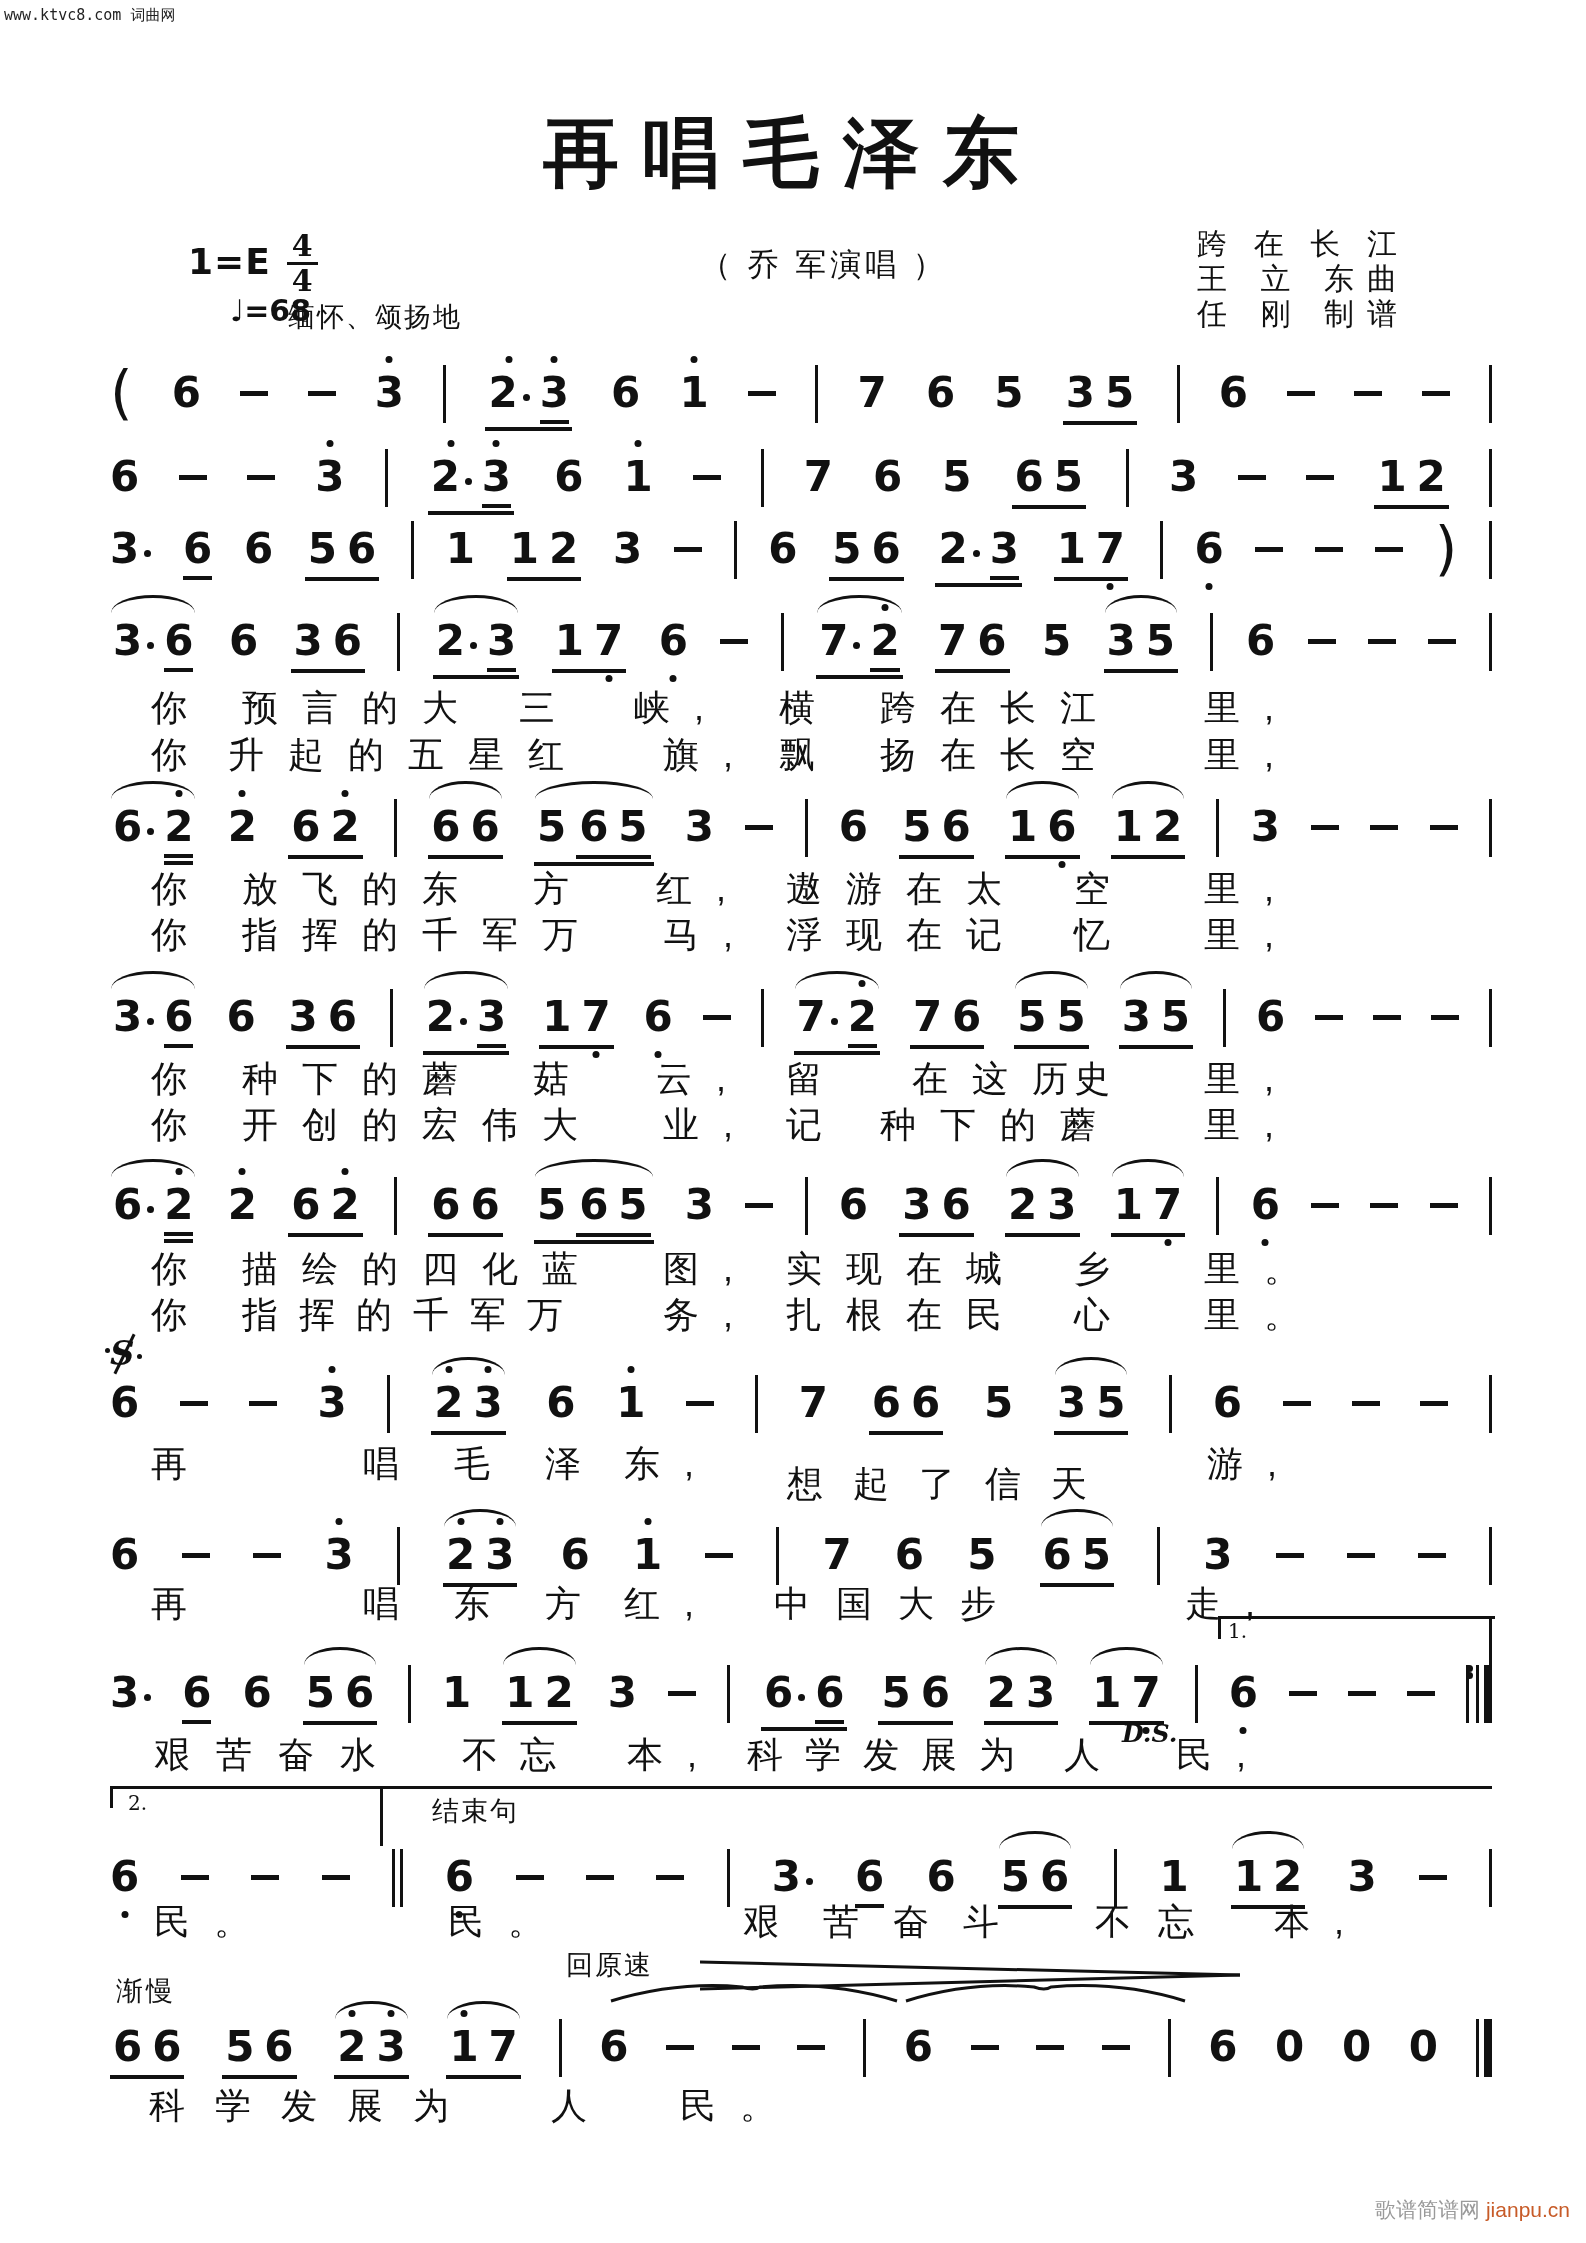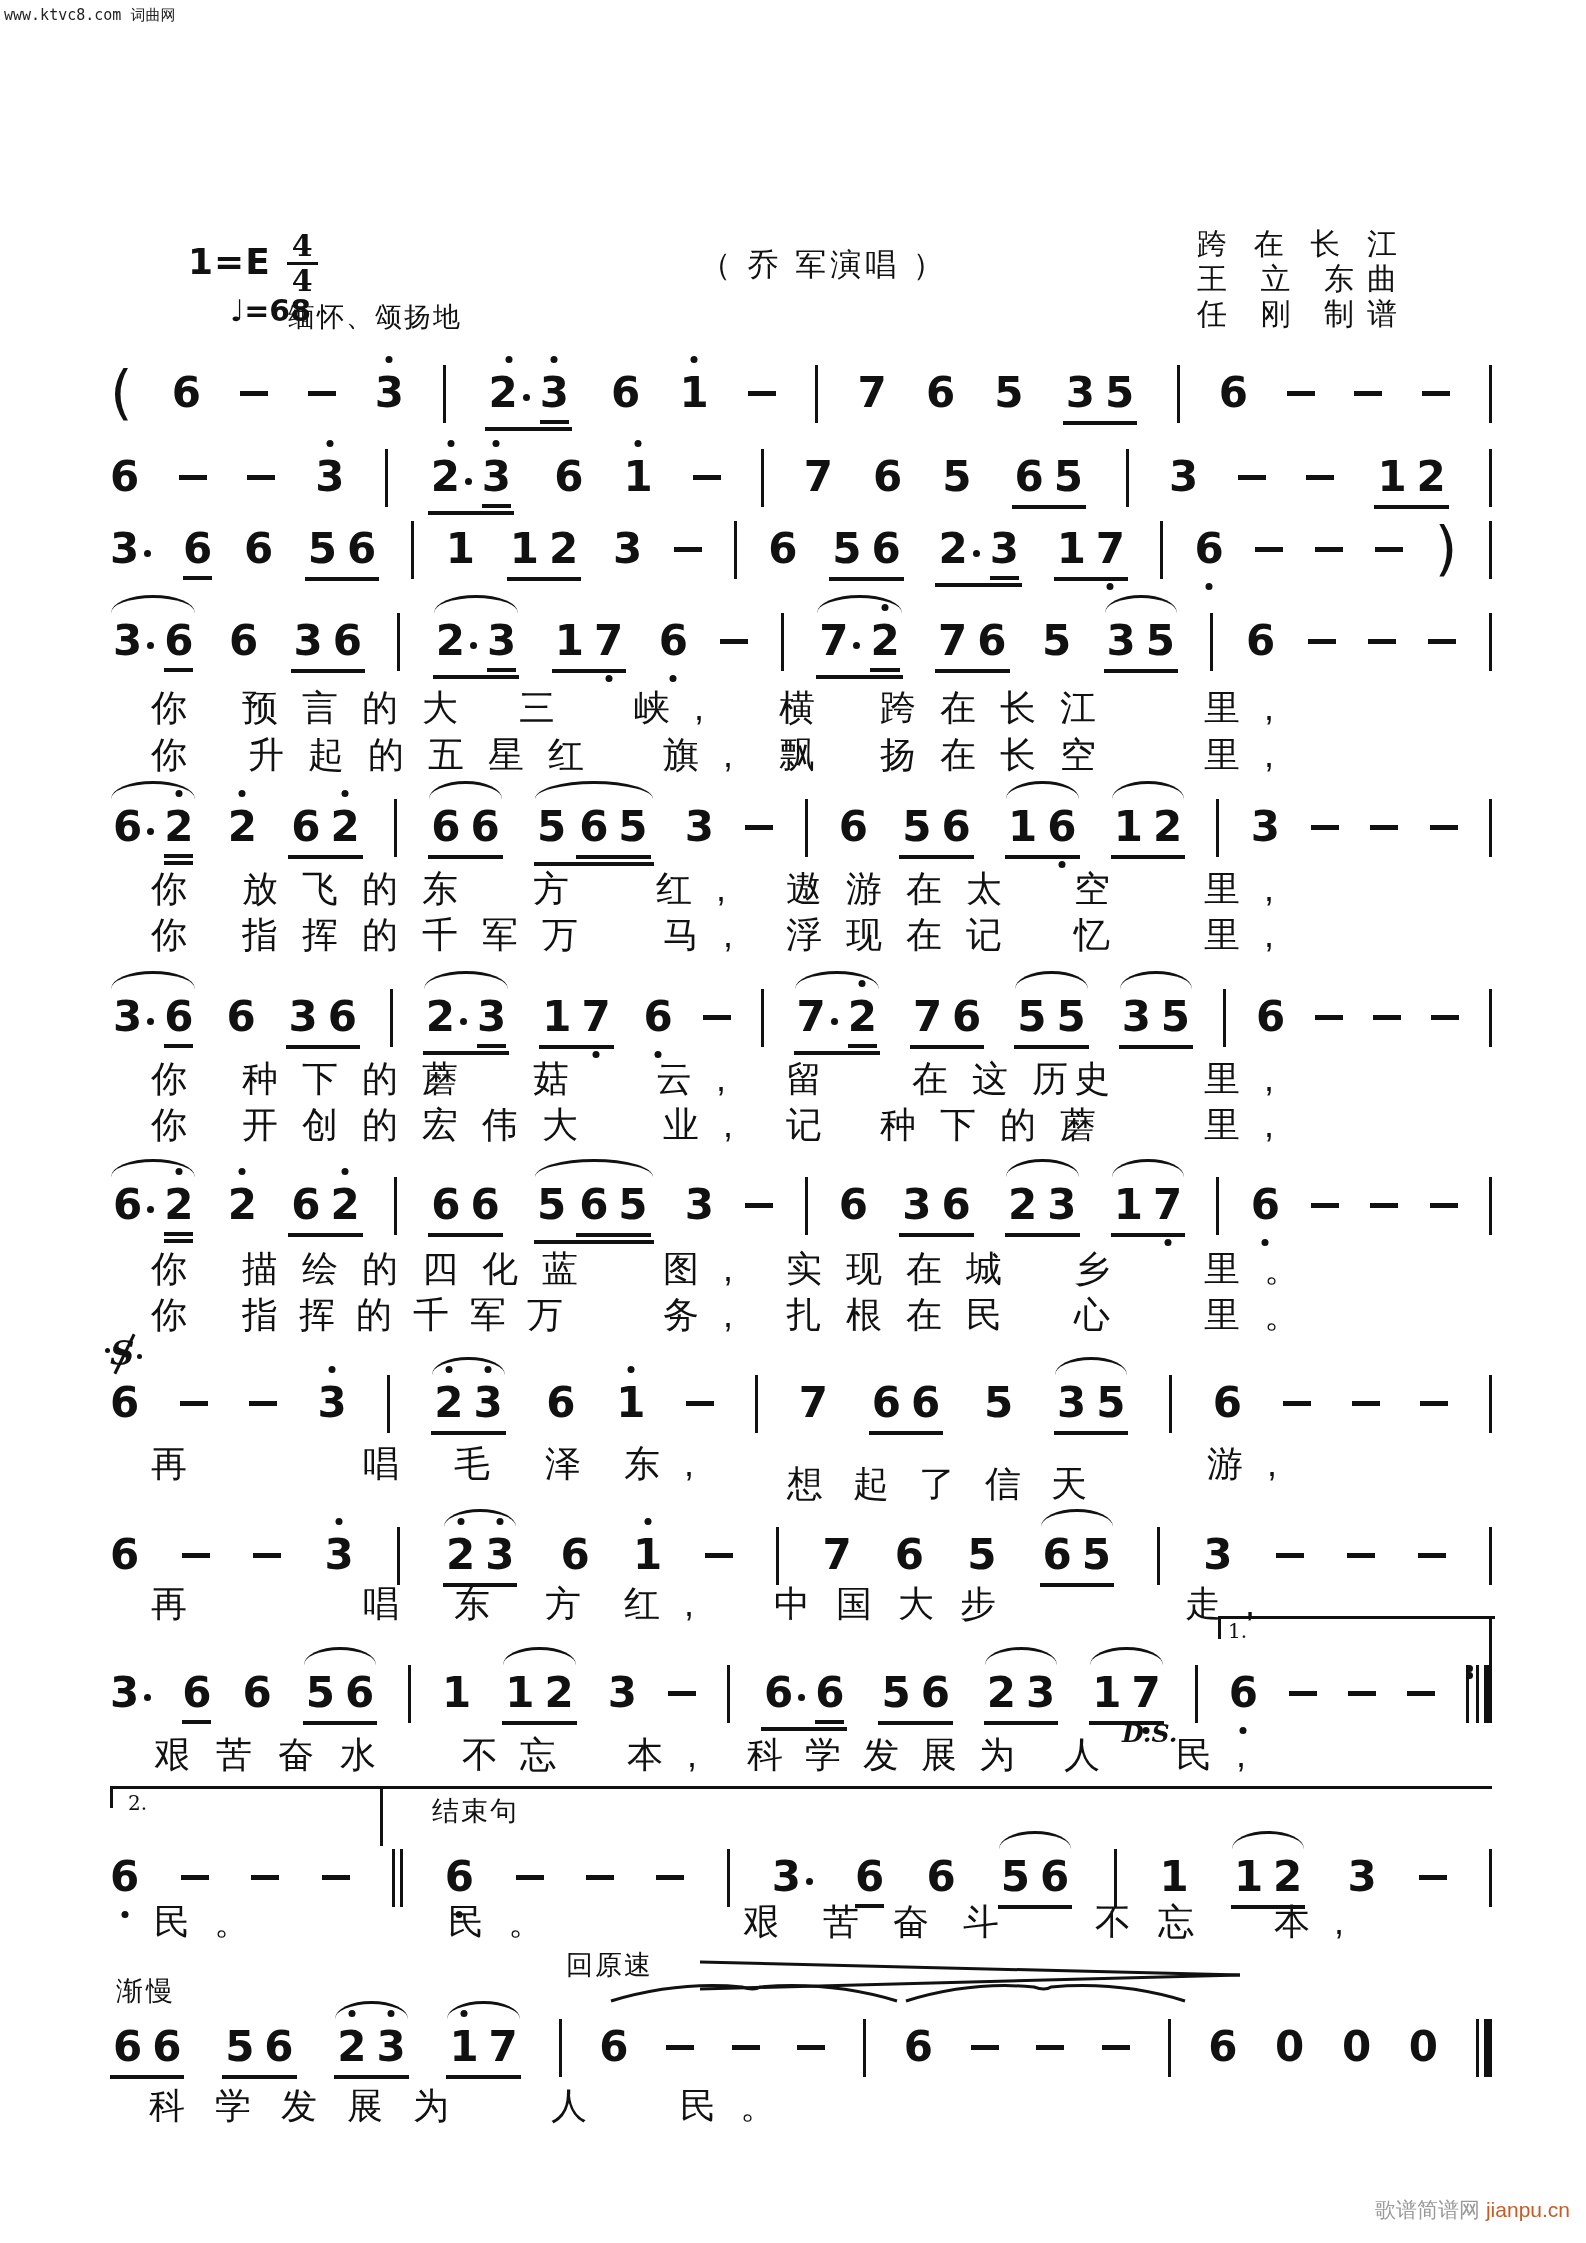--- a/index.html
+++ b/index.html
@@ -64,20 +64,21 @@
   .wm-br{position:absolute;right:16px;top:2198px;font:400 21px/24px "Liberation Sans",sans-serif;}
   .wm-br .g{color:#9a9a9a;}
   .wm-br .o{color:#c75b28;}
 </style>
 </head>
 <body>
 
 <div id="page">
   <div class="wm-tl">www.ktvc8.com 词曲网</div>
 
+  <h1 class="title">再唱毛泽东</h1>
 
   <div class="keysig">
     <span class="keytxt">1=E</span>
     <span class="ts">
       <b class="top">4</b>
       <b>4</b>
     </span>
   </div>
 
   <div class="tempo">♩=68</div>
@@ -1181,21 +1182,21 @@
         <span class="lyr" style="left: 151px;">你</span>
         <span class="lyr" style="left: 242px;">预言的大</span>
         <span class="lyr" style="left: 519px;">三</span>
         <span class="lyr" style="left: 634px;">峡,</span>
         <span class="lyr" style="left: 779px;">横</span>
         <span class="lyr" style="left: 880px;">跨在长江</span>
         <span class="lyr" style="left: 1204px;">里,</span>
       </div>
       <div class="lyr-row" style="top: 734px;">
         <span class="lyr" style="left: 151px;">你</span>
-        <span class="lyr" style="left: 248px;">升起的五星红</span>
+        <span class="lyr" style="left: 228px;">升起的五星红</span>
         <span class="lyr" style="left: 663px;">旗,</span>
         <span class="lyr" style="left: 779px;">飘</span>
         <span class="lyr" style="left: 880px;">扬在长空</span>
         <span class="lyr" style="left: 1204px;">里,</span>
       </div>
       <div class="lyr-row" style="top: 868px;">
         <span class="lyr" style="left: 151px;">你</span>
         <span class="lyr" style="left: 242px;">放飞的东</span>
         <span class="lyr" style="left: 533px;">方</span>
         <span class="lyr" style="left: 656px;">红,</span>

